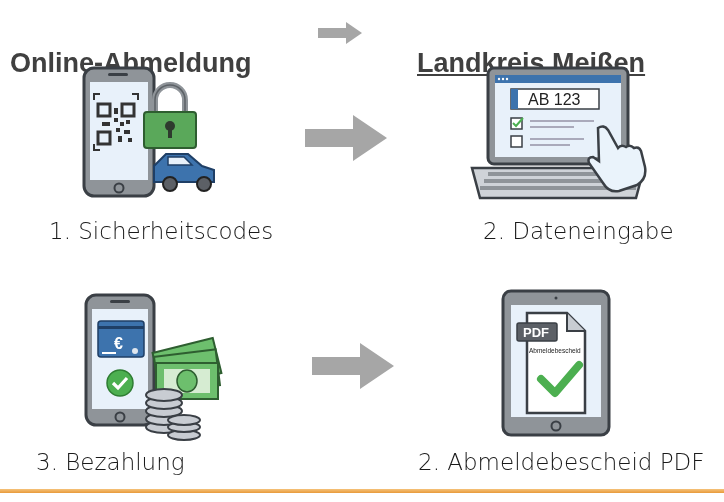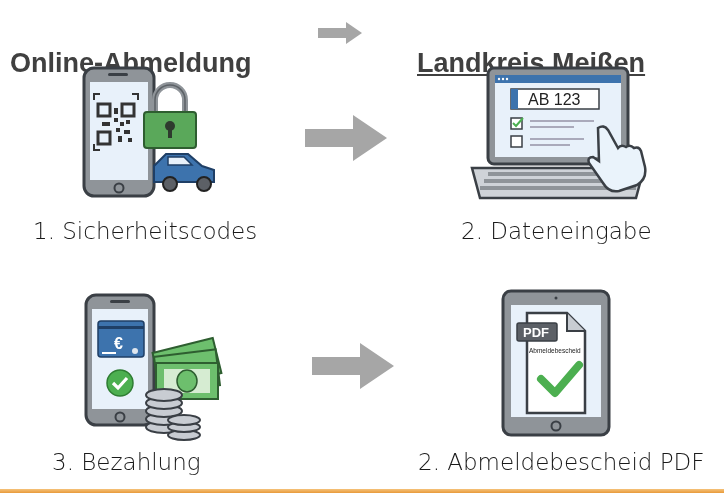--- a/index.html
+++ b/index.html
@@ -41,21 +41,21 @@
   <path d="M77 46 v-12 a15 15 0 0 1 30 0 v12" fill="none" stroke="#8f9499" stroke-width="6"></path>
   <path d="M77 46 v-12 a15 15 0 0 1 30 0 v12" fill="none" stroke="#3a3f45" stroke-width="1.5" opacity=".6"></path>
   <rect x="66" y="46" width="52" height="36" rx="3" fill="#5aa85a" stroke="#2e5e30" stroke-width="2"></rect>
   <circle cx="92" cy="60" r="5" fill="#2e3a2e"></circle>
     <rect x="90" y="60" width="4" height="12" fill="#2e3a2e"></rect>
   <path d="M76 116 v-16 l12 -12 h22 l14 12 l12 4 v12 z" fill="#3d73ad" stroke="#1f3f66" stroke-width="2"></path>
   <path d="M90 91 h16 l8 8 h-24 z" fill="#e8f1fa" stroke="#1f3f66" stroke-width="1.5"></path>
   <circle cx="92" cy="118" r="7" fill="#5c6066" stroke="#222" stroke-width="2"></circle>
   <circle cx="126" cy="118" r="7" fill="#5c6066" stroke="#222" stroke-width="2"></circle>
 </svg>
-<div class="abs label" style="left:33px;top:218px;">1. Sicherheitscodes</div>
+<div class="abs label" style="left:49px;top:218px;">1. Sicherheitscodes</div>
 
 <svg class="abs" style="left:305px;top:115px;" width="82" height="46" viewBox="0 0 82 46">
   <polygon points="0,14 48,14 48,0 82,23 48,46 48,32 0,32" fill="#a6a6a6"></polygon>
 </svg>
 
 <svg class="abs" style="left:462px;top:66px;" width="185" height="140" viewBox="0 0 185 140">
   <rect x="26" y="2" width="140" height="96" rx="6" fill="#8f9499" stroke="#3a3f45" stroke-width="3"></rect>
   <rect x="33" y="9" width="126" height="82" fill="#e8f1fa"></rect>
   <rect x="33" y="9" width="126" height="8" fill="#3d73ad"></rect>
   <circle cx="37" cy="13" r="1.2" fill="#fff"></circle>
@@ -72,21 +72,21 @@
   <rect x="68" y="72" width="54" height="2" fill="#aab"></rect>
     <rect x="68" y="78" width="40" height="2" fill="#aab"></rect>
   <path d="M10 102 h172 l-8 30 h-156 z" fill="#cfd3d8" stroke="#3a3f45" stroke-width="2.5"></path>
   <g fill="#8f9499">
     <rect x="26" y="106" width="140" height="4"></rect>
       <rect x="22" y="113" width="148" height="4"></rect>
       <rect x="18" y="120" width="156" height="4"></rect>
   </g>
   <path d="M136 62 q6 -4 10 2 l10 18 q3 -4 8 -1 q4 -3 8 1 q5 -2 7 3 l4 16 q2 12 -8 18 l-18 6 q-10 2 -16 -8 l-14 -20 q-2 -6 4 -6 l6 4 z" fill="#eaf3fb" stroke="#3a3f45" stroke-width="2.5"></path>
 </svg>
-<div class="abs label" style="left:461px;top:218px;">2. Dateneingabe</div>
+<div class="abs label" style="left:483px;top:218px;">2. Dateneingabe</div>
 
 <svg class="abs" style="left:84px;top:293px;" width="140" height="150" viewBox="0 0 140 150">
   <rect x="2" y="2" width="68" height="130" rx="10" fill="#8f9499" stroke="#3a3f45" stroke-width="3"></rect>
   <rect x="8" y="16" width="56" height="100" fill="#e8f1fa"></rect>
   <rect x="26" y="7" width="20" height="3" rx="1.5" fill="#3a3f45"></rect>
   <circle cx="36" cy="124" r="4.5" fill="none" stroke="#3a3f45" stroke-width="2"></circle>
   <rect x="14" y="28" width="46" height="36" rx="3" fill="#3d73ad" stroke="#1f3f66" stroke-width="1.5"></rect>
   <rect x="14" y="33" width="46" height="3" fill="#1f3f66"></rect>
   <text x="30" y="56" font-family="Liberation Sans, sans-serif" font-size="16" font-weight="bold" fill="#fff">€</text>
   <rect x="18" y="59" width="14" height="2" fill="#fff"></rect>
@@ -104,21 +104,21 @@
     <ellipse cx="80" cy="134" rx="18" ry="6"></ellipse>
       <ellipse cx="80" cy="126" rx="18" ry="6"></ellipse>
     <ellipse cx="80" cy="118" rx="18" ry="6"></ellipse>
       <ellipse cx="80" cy="110" rx="18" ry="6"></ellipse>
     <ellipse cx="80" cy="102" rx="18" ry="6"></ellipse>
     <ellipse cx="100" cy="142" rx="16" ry="5"></ellipse>
       <ellipse cx="100" cy="134" rx="16" ry="5"></ellipse>
       <ellipse cx="100" cy="127" rx="16" ry="5"></ellipse>
   </g>
 </svg>
-<div class="abs label" style="left:52px;top:449px;">3. Bezahlung</div>
+<div class="abs label" style="left:36px;top:449px;">3. Bezahlung</div>
 
 <svg class="abs" style="left:312px;top:343px;" width="82" height="46" viewBox="0 0 82 46">
   <polygon points="0,14 48,14 48,0 82,23 48,46 48,32 0,32" fill="#a6a6a6"></polygon>
 </svg>
 
 <svg class="abs" style="left:501px;top:289px;" width="110" height="148" viewBox="0 0 110 148">
   <rect x="2" y="2" width="106" height="144" rx="8" fill="#8f9499" stroke="#3a3f45" stroke-width="3"></rect>
   <rect x="10" y="16" width="90" height="112" fill="#e8f1fa"></rect>
   <circle cx="55" cy="9" r="1.5" fill="#3a3f45"></circle>
   <circle cx="55" cy="137" r="4.5" fill="none" stroke="#3a3f45" stroke-width="2"></circle>

